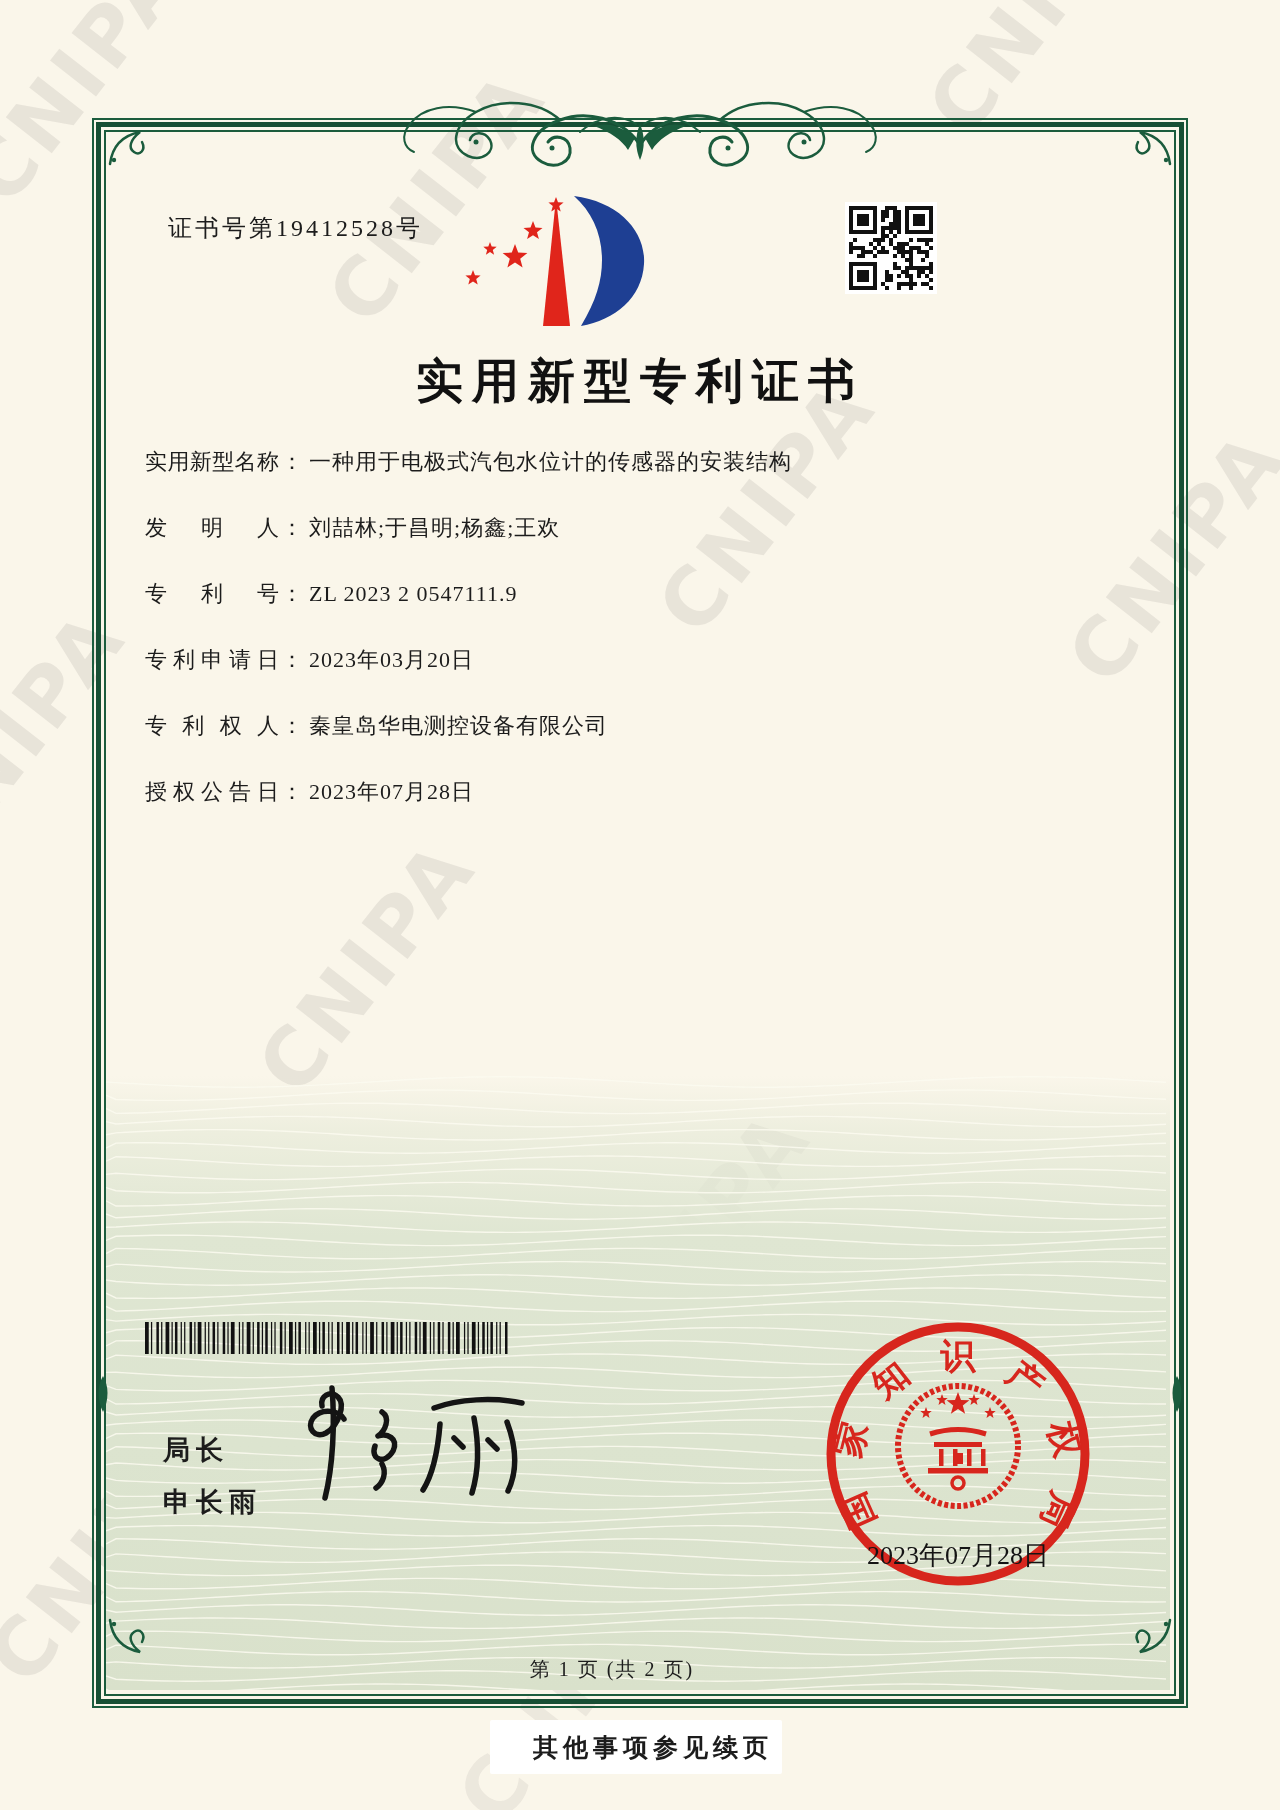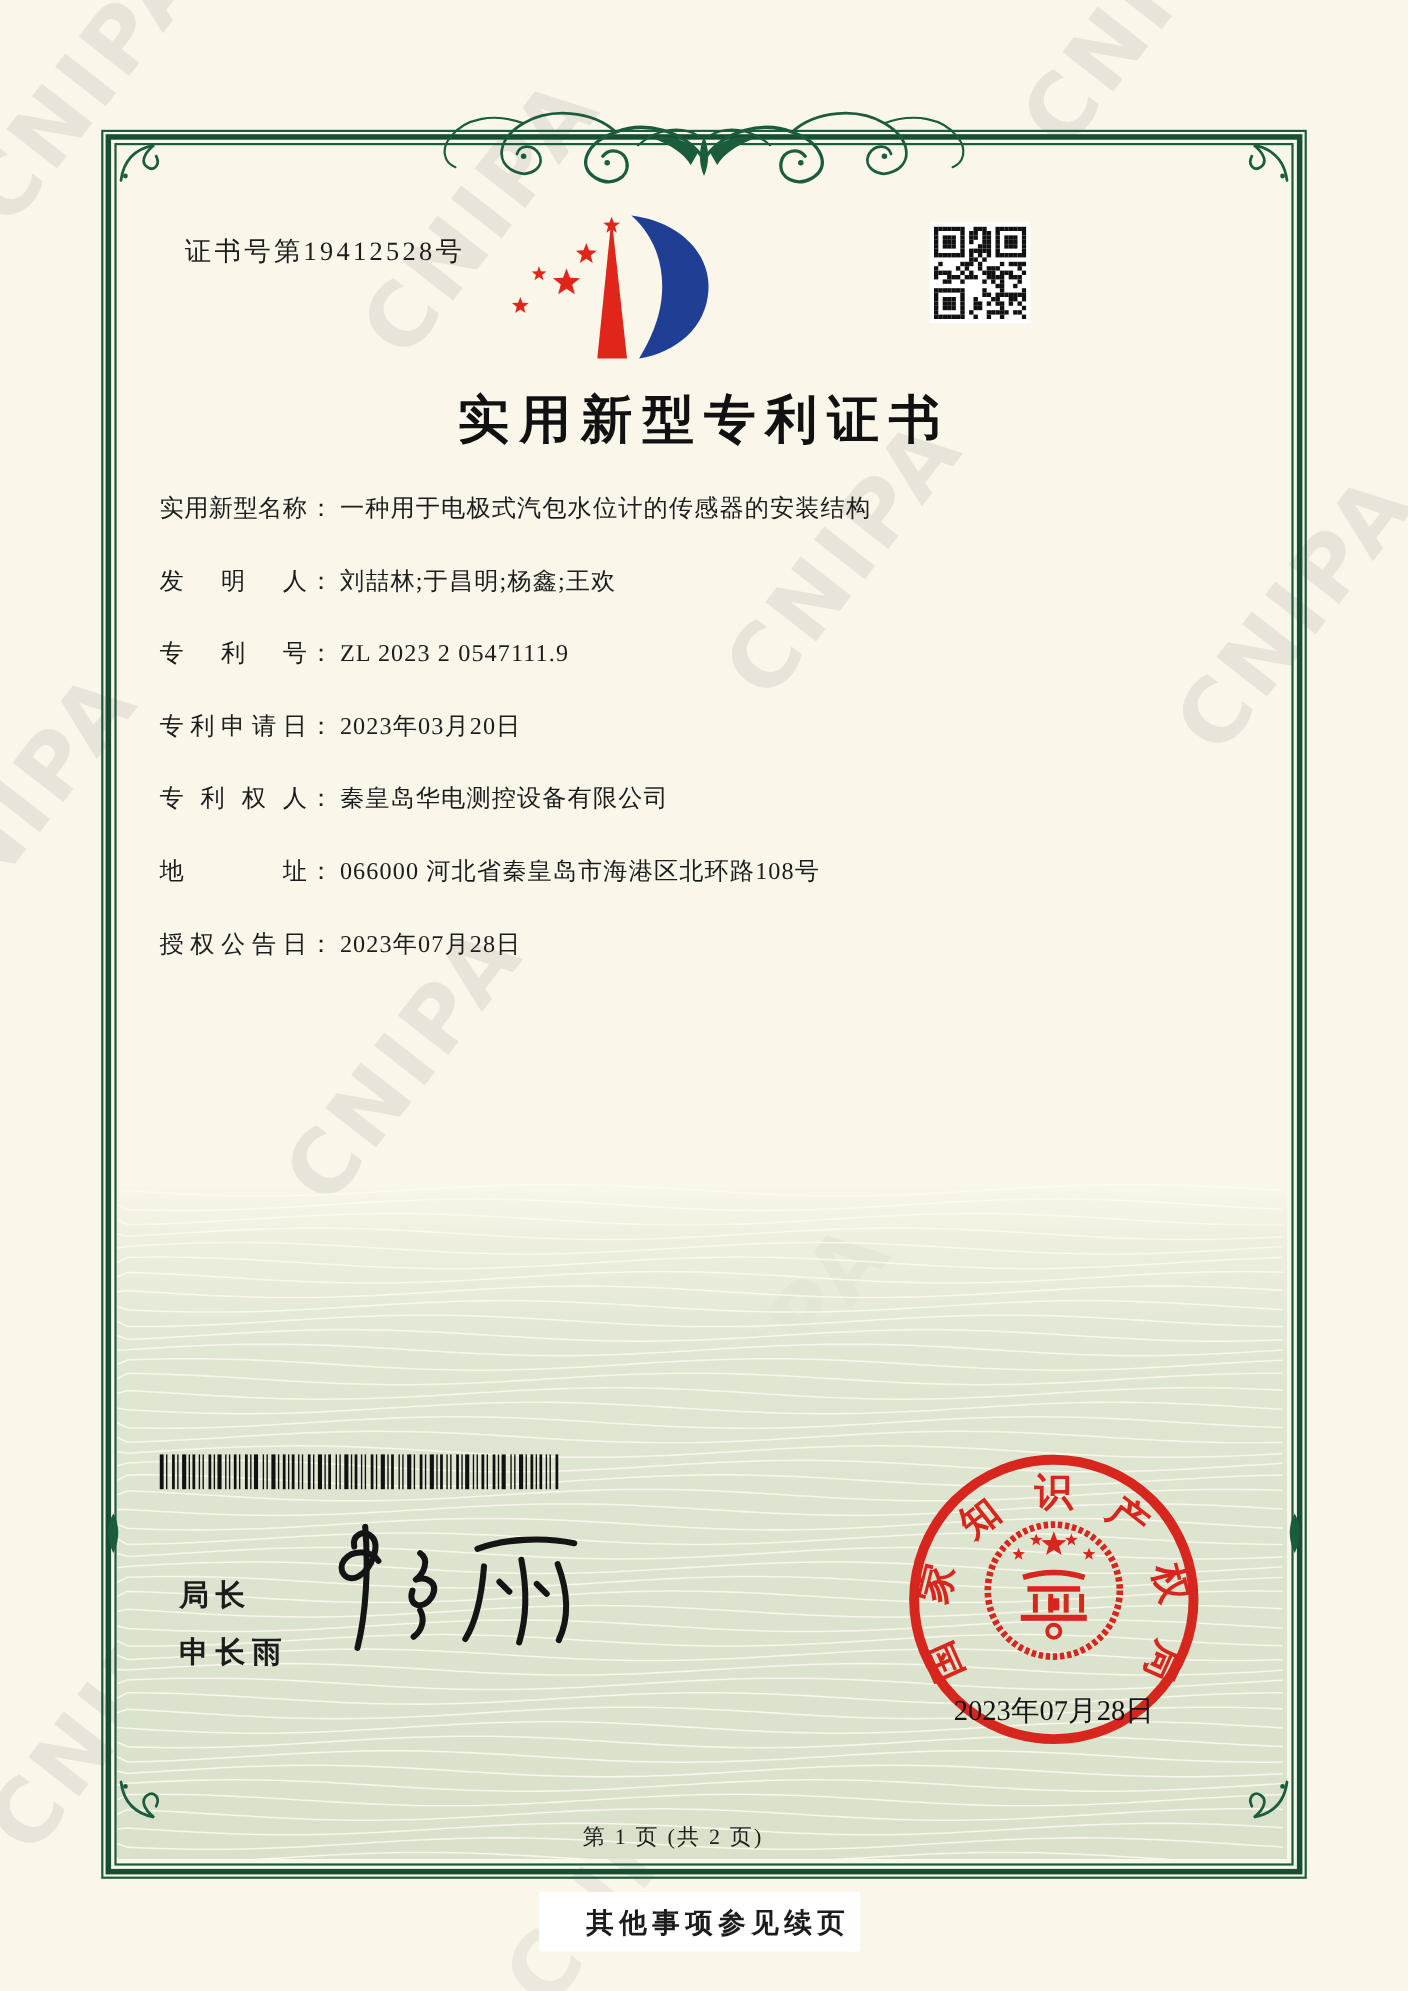--- a/index.html
+++ b/index.html
@@ -443,23 +443,20 @@
     <div class="frow">
       <span class="flabel">专利号</span><span class="fcolon">：</span><span class="fvalue">ZL 2023 2 0547111.9</span>
     </div>
     <div class="frow">
       <span class="flabel">专利申请日</span><span class="fcolon">：</span><span class="fvalue">2023年03月20日</span>
     </div>
     <div class="frow">
       <span class="flabel">专利权人</span><span class="fcolon">：</span><span class="fvalue">秦皇岛华电测控设备有限公司</span>
     </div>
     <div class="frow">
-      <span class="flabel">地址</span><span class="fcolon">：</span><span class="fvalue">066000 河北省秦皇岛市海港区北环路108号</span>
-    </div>
-    <div class="frow">
       <span class="flabel">授权公告日</span><span class="fcolon">：</span><span class="fvalue">2023年07月28日</span>
     </div>
   </div>
 
 
   <div class="barcode">
     <svg id="barcode-svg" width="368" height="32">
         <rect x="0" y="0" width="3.75" height="32" fill="#111"></rect>
         <rect x="5.95" y="0" width="1.25" height="32" fill="#111"></rect>
         <rect x="11.4" y="0" width="2.5" height="32" fill="#111"></rect>

